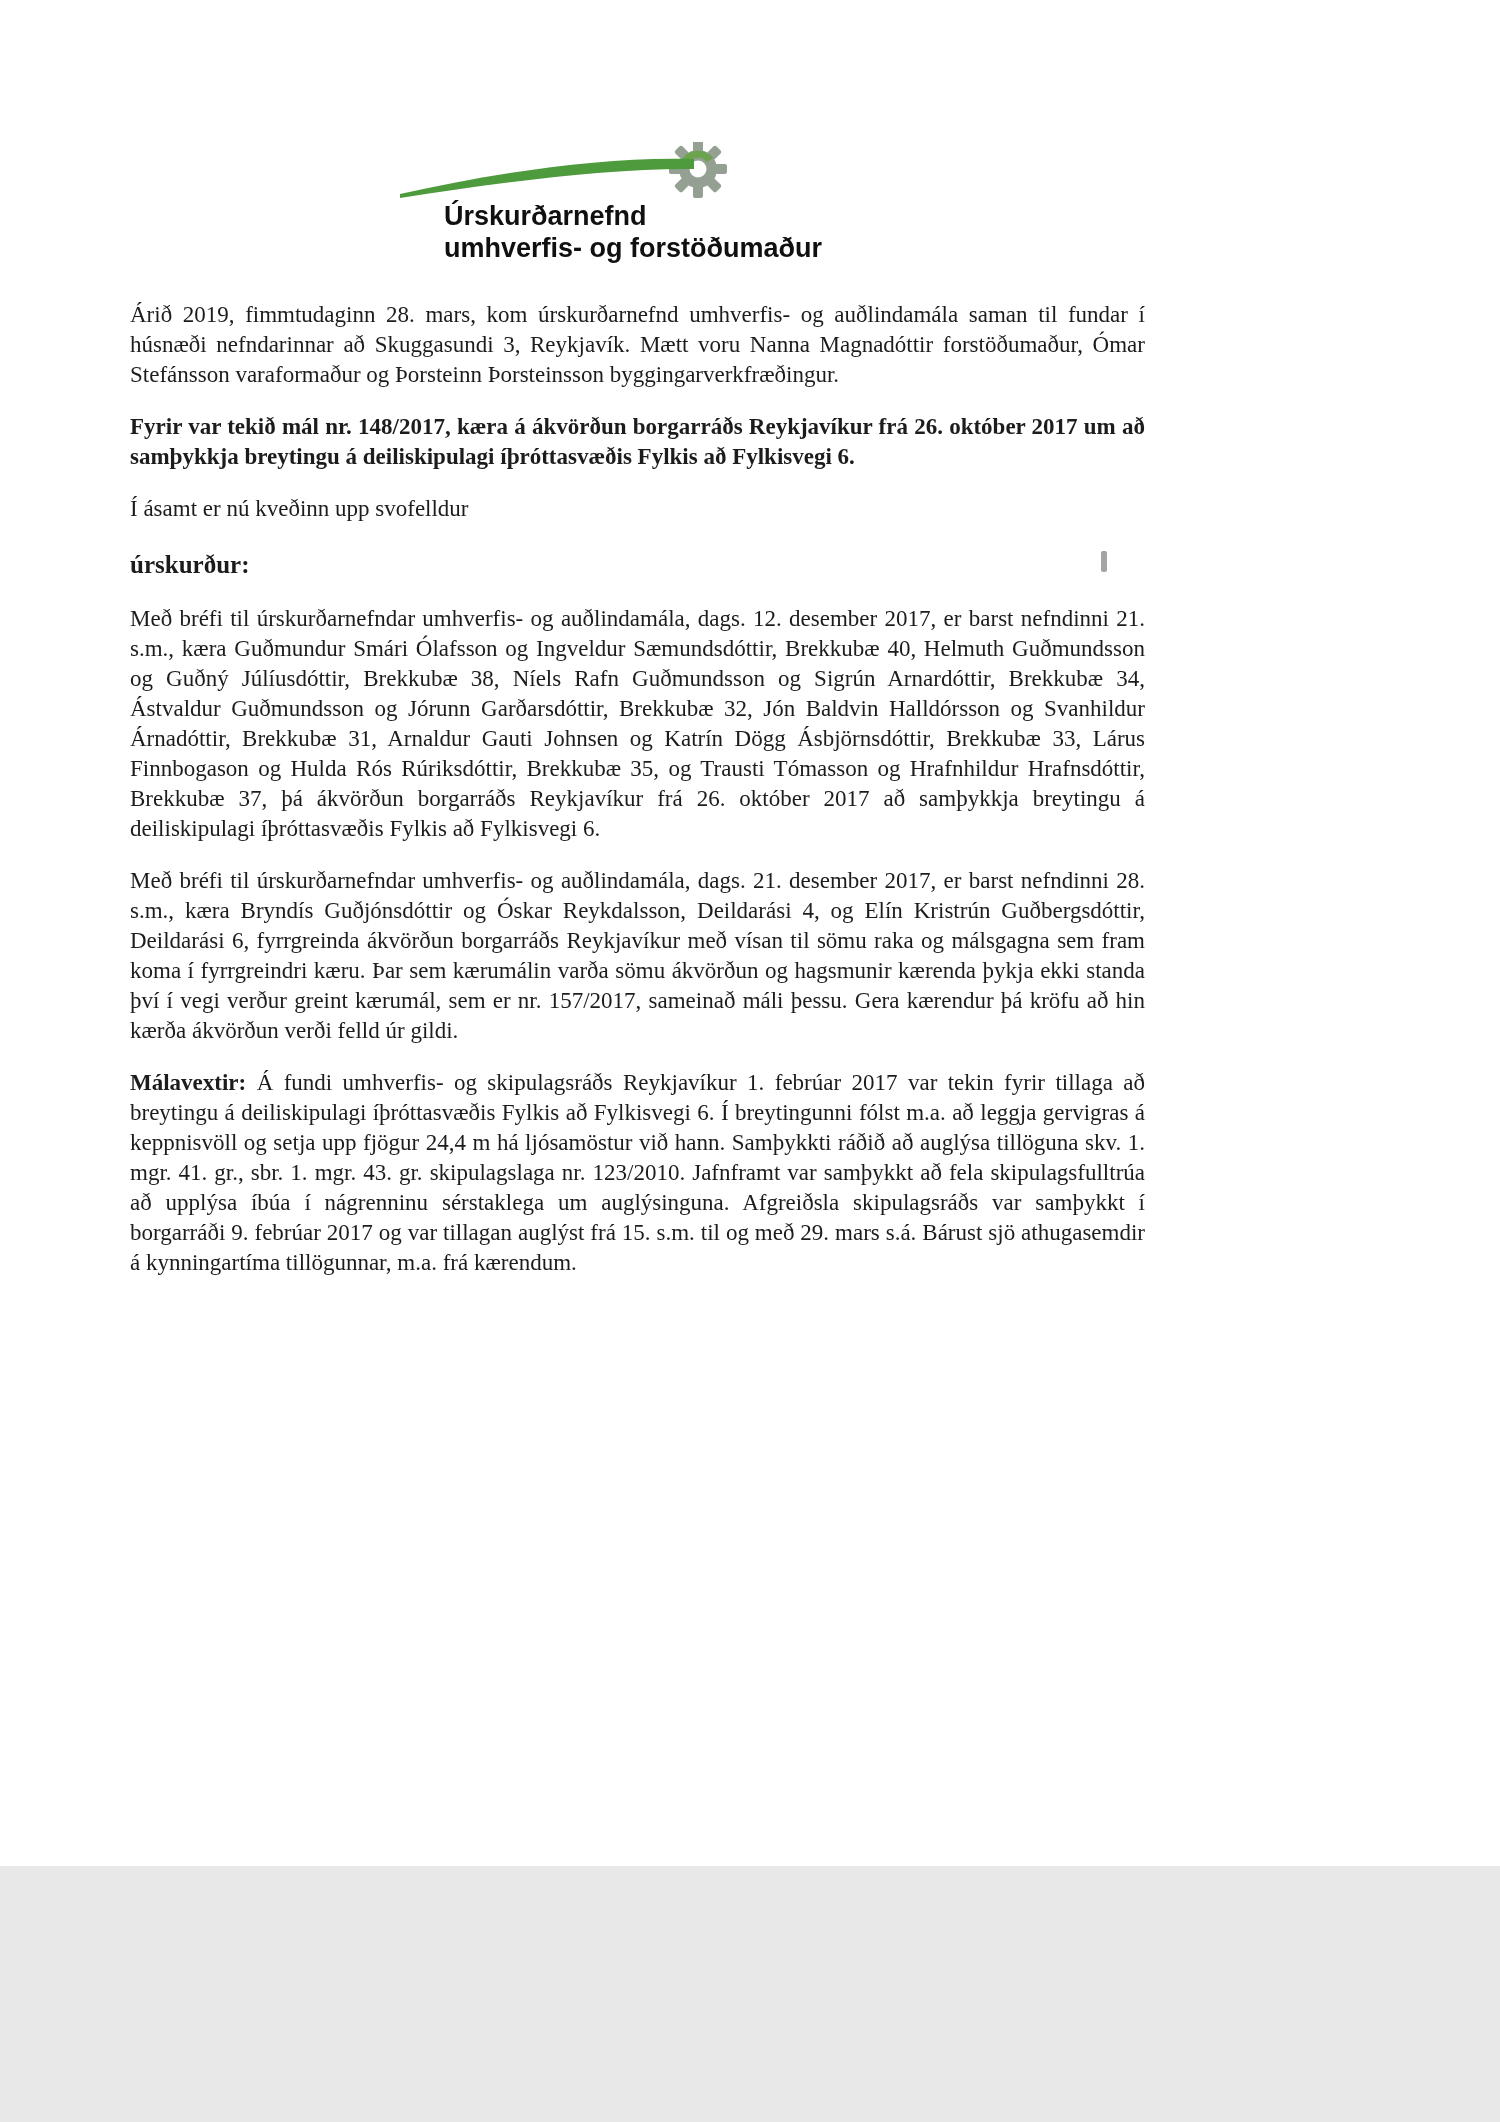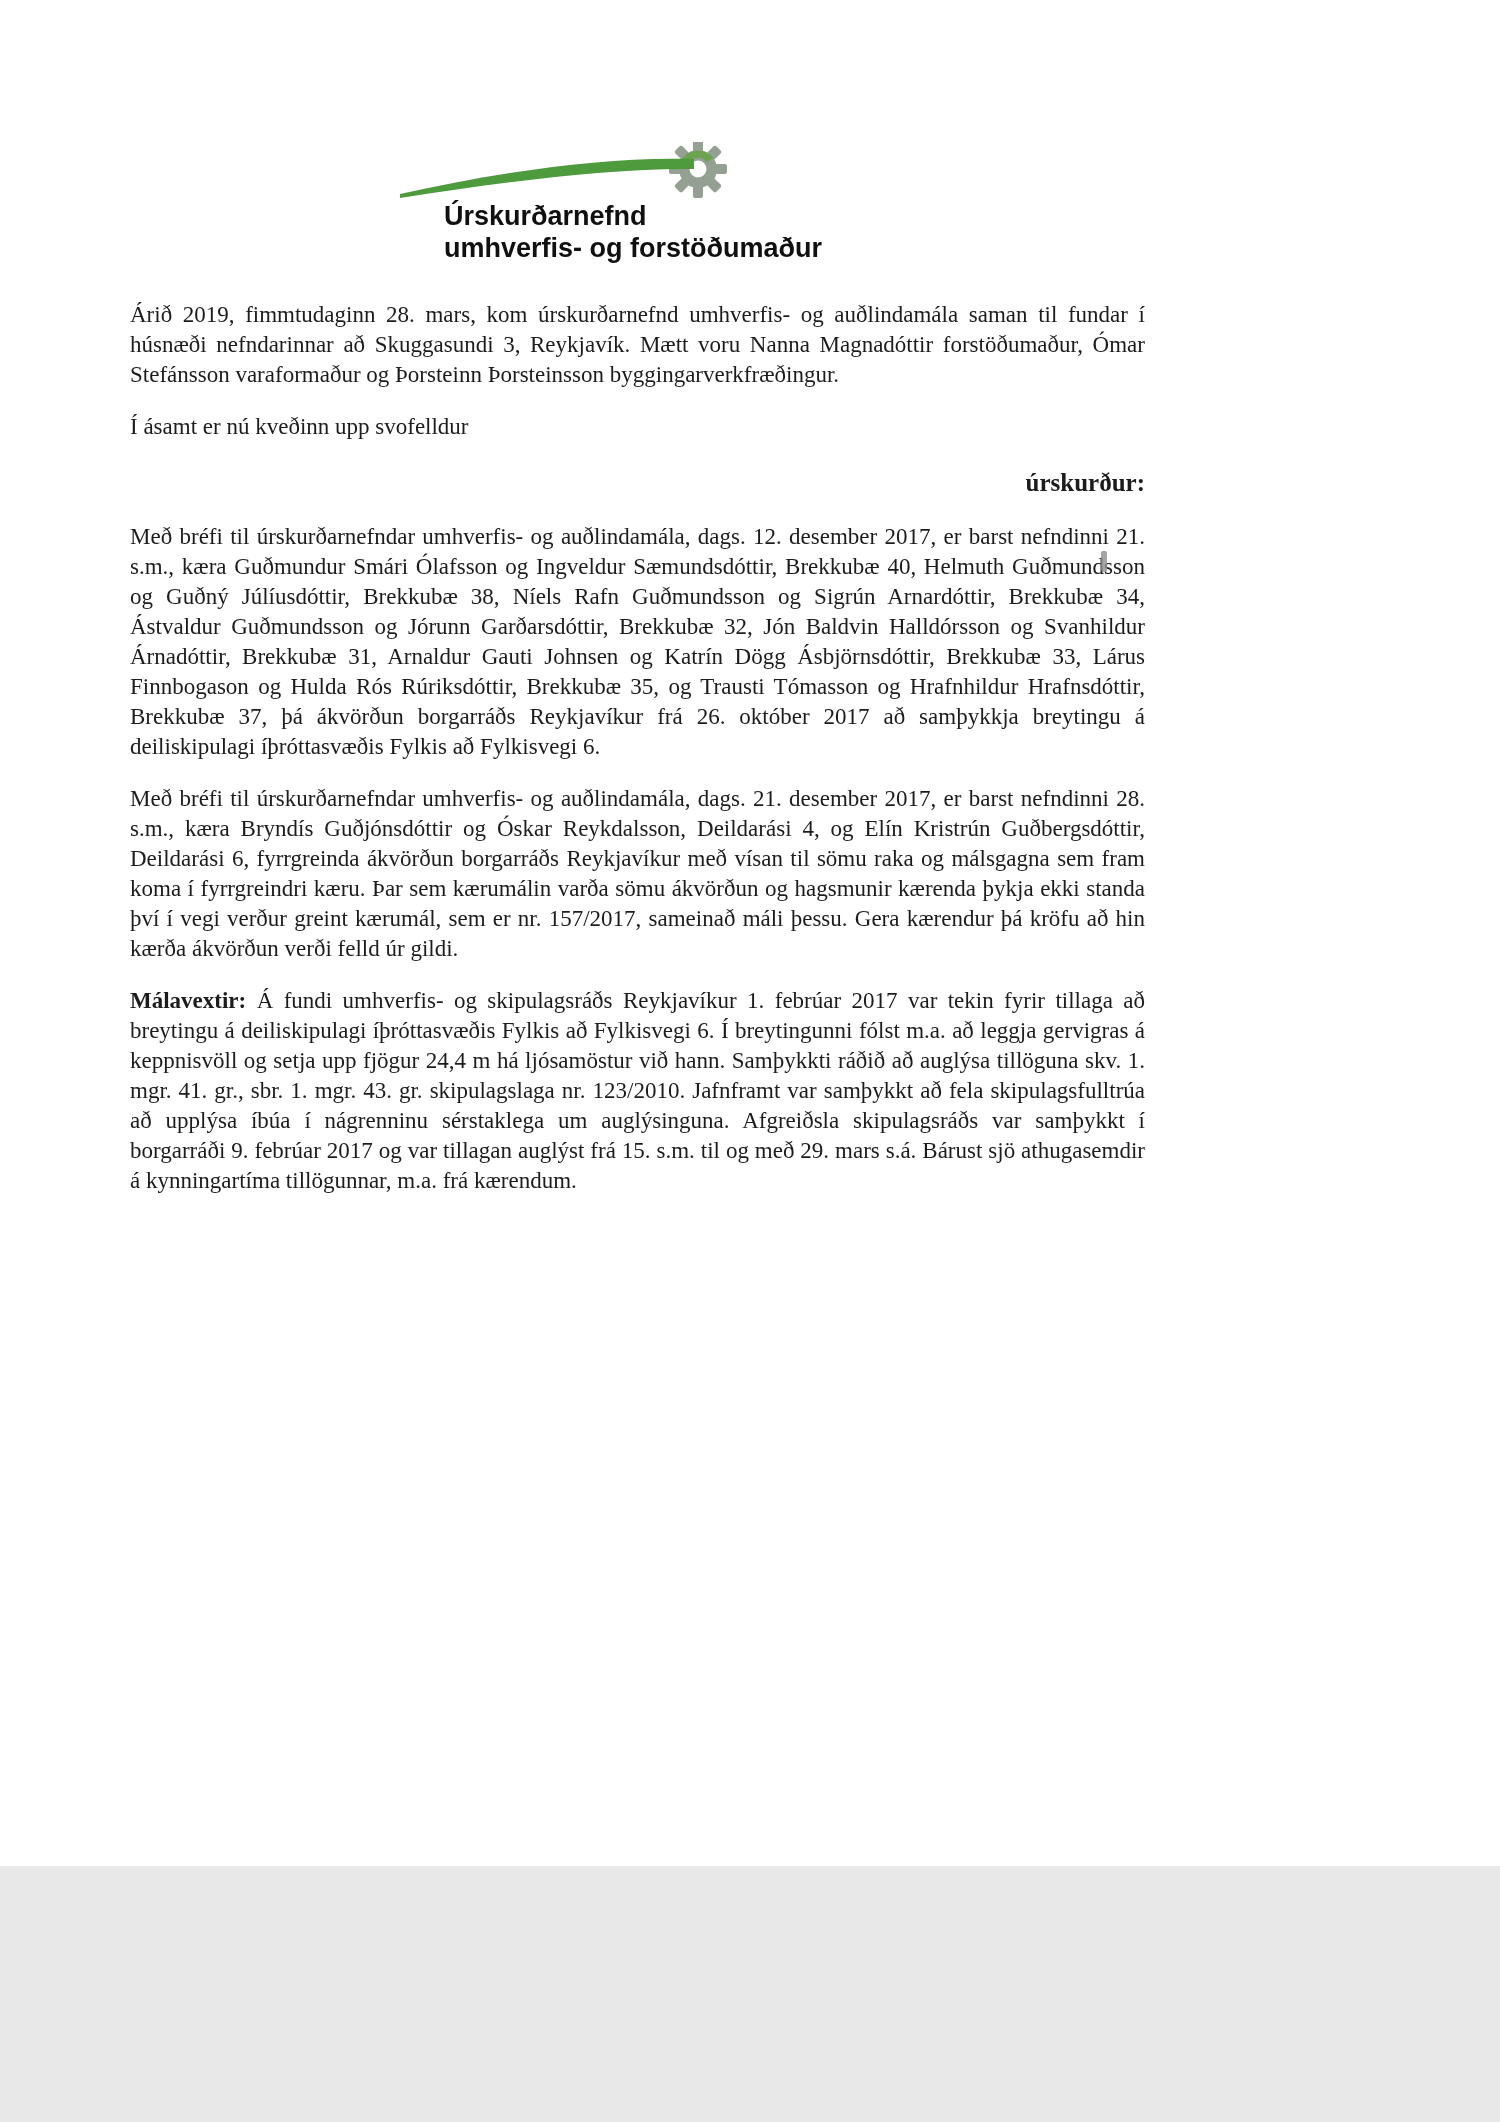--- a/index.html
+++ b/index.html
@@ -41,21 +41,21 @@
     width: 1015px;
     font-size: 23px;
     line-height: 30px;
     text-align: justify;
     color: #1c1c1c;
   }
   .para { margin: 0 0 22px 0; }
   .para.bold { font-weight: 700; }
   .para .lead-bold { font-weight: 700; }
   .para.heading {
-    text-align: right;
+    text-align: left;
     font-weight: 700;
     font-size: 25px;
     margin: 26px 0 24px 0;
   }
 
   
   .scan-artifact {
     position: absolute;
     left: 1101px;
     top: 551px;
@@ -91,20 +91,21 @@
       </g>
 
       <path d="M2,52 C100,30 210,14 296,17 L296,27 C212,26 104,40 2,56 Z" fill="#4e9b3d"></path>
     </svg>
     <div class="logo-line first">Úrskurðarnefnd</div>
     <div class="logo-line">umhverfis- og forstöðumaður</div>
   </div>
 
   <div class="body-text">
       <p class="para body">Árið 2019, fimmtudaginn 28. mars, kom úrskurðarnefnd umhverfis- og auðlindamála saman til fundar í húsnæði nefndarinnar að Skuggasundi 3, Reykjavík. Mætt voru Nanna Magnadóttir forstöðumaður, Ómar Stefánsson varaformaður og Þorsteinn Þorsteinsson byggingarverkfræðingur.</p>
+      <p class="para bold">Fyrir var tekið mál nr. 148/2017, kæra á ákvörðun borgarráðs Reykjavíkur frá 26. október 2017 um að samþykkja breytingu á deiliskipulagi íþróttasvæðis Fylkis að Fylkisvegi 6.</p>
       <p class="para body">Í ásamt er nú kveðinn upp svofelldur</p>
       <p class="para heading">úrskurður:</p>
       <p class="para body">Með bréfi til úrskurðarnefndar umhverfis- og auðlindamála, dags. 12. desember 2017, er barst nefndinni 21. s.m., kæra Guðmundur Smári Ólafsson og Ingveldur Sæmundsdóttir, Brekkubæ 40, Helmuth Guðmundsson og Guðný Júlíusdóttir, Brekkubæ 38, Níels Rafn Guðmundsson og Sigrún Arnardóttir, Brekkubæ 34, Ástvaldur Guðmundsson og Jórunn Garðarsdóttir, Brekkubæ 32, Jón Baldvin Halldórsson og Svanhildur Árnadóttir, Brekkubæ 31, Arnaldur Gauti Johnsen og Katrín Dögg Ásbjörnsdóttir, Brekkubæ 33, Lárus Finnbogason og Hulda Rós Rúriksdóttir, Brekkubæ 35, og Trausti Tómasson og Hrafnhildur Hrafnsdóttir, Brekkubæ 37, þá ákvörðun borgarráðs Reykjavíkur frá 26. október 2017 að samþykkja breytingu á deiliskipulagi íþróttasvæðis Fylkis að Fylkisvegi 6.</p>
       <p class="para body">Með bréfi til úrskurðarnefndar umhverfis- og auðlindamála, dags. 21. desember 2017, er barst nefndinni 28. s.m., kæra Bryndís Guðjónsdóttir og Óskar Reykdalsson, Deildarási 4, og Elín Kristrún Guðbergsdóttir, Deildarási 6, fyrrgreinda ákvörðun borgarráðs Reykjavíkur með vísan til sömu raka og málsgagna sem fram koma í fyrrgreindri kæru. Þar sem kærumálin varða sömu ákvörðun og hagsmunir kærenda þykja ekki standa því í vegi verður greint kærumál, sem er nr. 157/2017, sameinað máli þessu. Gera kærendur þá kröfu að hin kærða ákvörðun verði felld úr gildi.</p>
       <p class="para body"><span class="lead-bold">Málavextir:</span> Á fundi umhverfis- og skipulagsráðs Reykjavíkur 1. febrúar 2017 var tekin fyrir tillaga að breytingu á deiliskipulagi íþróttasvæðis Fylkis að Fylkisvegi 6. Í breytingunni fólst m.a. að leggja gervigras á keppnisvöll og setja upp fjögur 24,4 m há ljósamöstur við hann. Samþykkti ráðið að auglýsa tillöguna skv. 1. mgr. 41. gr., sbr. 1. mgr. 43. gr. skipulagslaga nr. 123/2010. Jafnframt var samþykkt að fela skipulagsfulltrúa að upplýsa íbúa í nágrenninu sérstaklega um auglýsinguna. Afgreiðsla skipulagsráðs var samþykkt í borgarráði 9. febrúar 2017 og var tillagan auglýst frá 15. s.m. til og með 29. mars s.á. Bárust sjö athugasemdir á kynningartíma tillögunnar, m.a. frá kærendum.</p>
     </div>
 
   <div class="scan-artifact"></div>
 
 </div>

